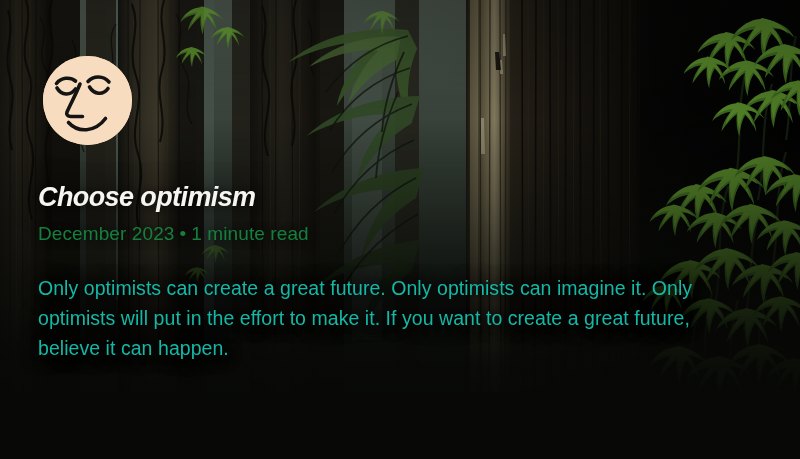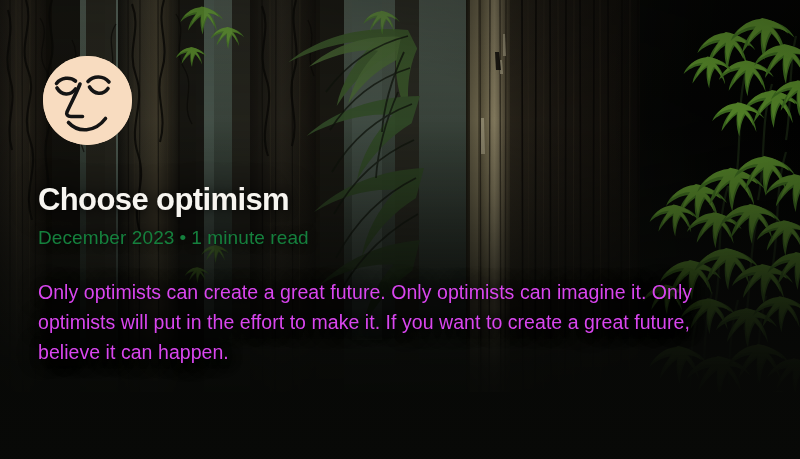--- a/index.html
+++ b/index.html
@@ -60,45 +60,46 @@
   
   .content {
     position: absolute;
     left: 38px;
     right: 40px;
     top: 183px;
     z-index: 6;
   }
   .title {
     margin: 0;
-    font-size: 31px;
+    font-size: 27px;
     line-height: 1.08;
     font-weight: 700;
     letter-spacing: -0.6px;
     color: #f7f5f0;
     text-shadow: 0 1px 10px rgba(0,0,0,0.75), 0 0 28px rgba(0,0,0,0.5);
+    font-style: italic;
   }
   .meta {
     margin: 11px 0 0 0;
     font-size: 19px;
     line-height: 1.2;
     font-weight: 400;
     letter-spacing: 0.1px;
     color: #15803d;
     text-shadow: 0 1px 8px rgba(0,0,0,0.8);
   }
   .meta .sep { padding: 0 5px; }
   .excerpt {
     margin: 27px 0 0 0;
     max-width: 690px;
     font-size: 19.5px;
     line-height: 30px;
     font-weight: 400;
     letter-spacing: 0.05px;
-    color: #d946ef;
+    color: #14b8a6;
     text-shadow: 0 1px 9px rgba(0,0,0,0.85), 0 0 20px rgba(0,0,0,0.6);
   }
 </style>
 </head>
 <body>
 
 <div class="card">
 
   <div class="bg">
     <svg viewBox="0 0 800 459" preserveAspectRatio="none" xmlns="http://www.w3.org/2000/svg">

